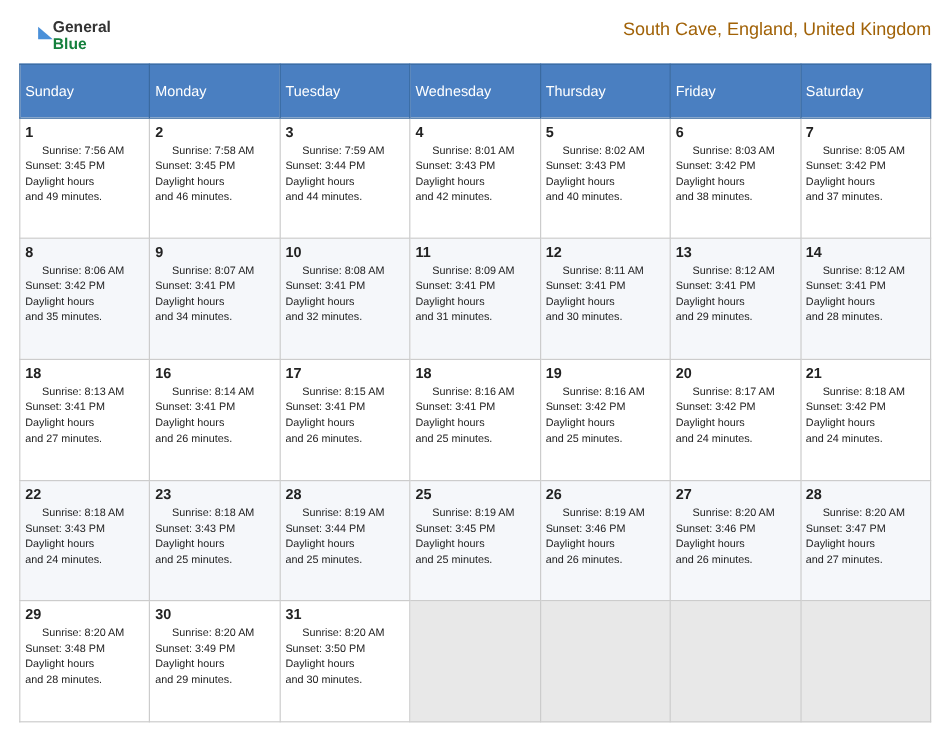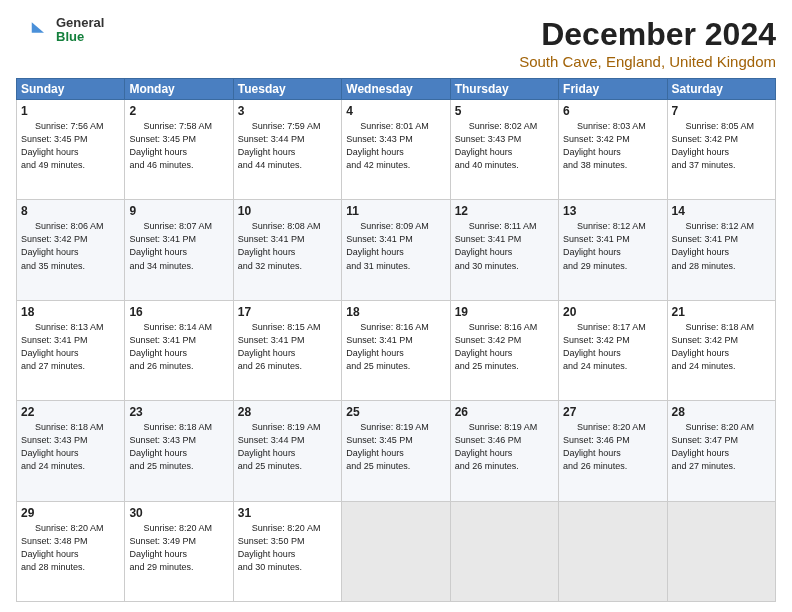--- a/index.html
+++ b/index.html
@@ -19,21 +19,21 @@
     }
     .header {
       display: flex;
       justify-content: space-between;
       align-items: flex-start;
       margin-bottom: 8px;
     }
     .logo {
       display: flex;
       align-items: flex-end;
-      gap: 12px;
+      gap: 0;
     }
     .logo-text {
       display: flex;
       flex-direction: column;
       font-size: 13px;
       font-weight: bold;
       line-height: 1.1;
     }
     .logo-text .general { color: #333; }
     .logo-text .blue { color: #15803d; }
@@ -58,22 +58,22 @@
       flex: 1;
       border: 1px solid #ccc;
       border-collapse: collapse;
       width: 100%;
       table-layout: fixed;
     }
     .calendar thead tr th {
       background: #4a7fc1;
       color: #fff;
       font-size: 12px;
-      font-weight: bold;
-      padding: 3px 4px;
+      font-weight: normal;
+      padding: 15px 4px;
       text-align: left;
       border: 1px solid #3a6aa0;
     }
     .calendar tbody tr td {
       vertical-align: top;
       font-size: 9.5px;
       color: #222;
       padding: 4px 4px 3px 4px;
       border: 1px solid #ccc;
       height: 88px;
@@ -109,21 +109,20 @@
 
         <polygon points="18,6 32,18 18,18" fill="#4a90d9"></polygon>
         <rect x="0" y="0" width="18" height="32" rx="2" fill="none"></rect>
       </svg>
       <div class="logo-text">
         <span class="general">General</span>
         <span class="blue">Blue</span>
       </div>
     </div>
     <div class="title-block">
-      <h1>December 2024</h1>
       <h2>South Cave, England, United Kingdom</h2>
     </div>
   </div>
 
   <table class="calendar">
     <thead>
       <tr>
       <th>Sunday</th>
           <th>Monday</th>
           <th>Tuesday</th>

